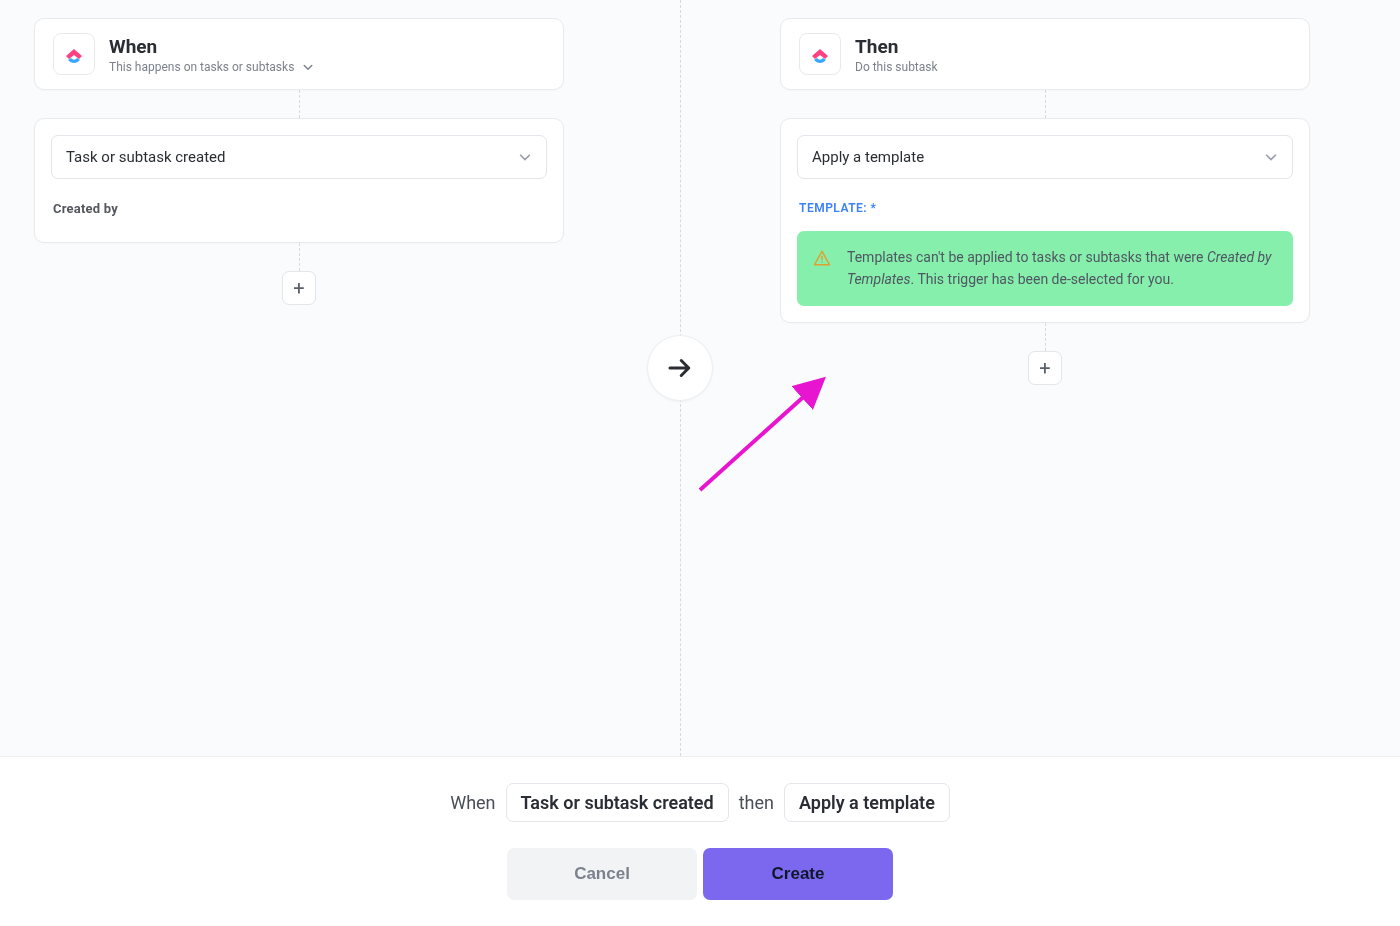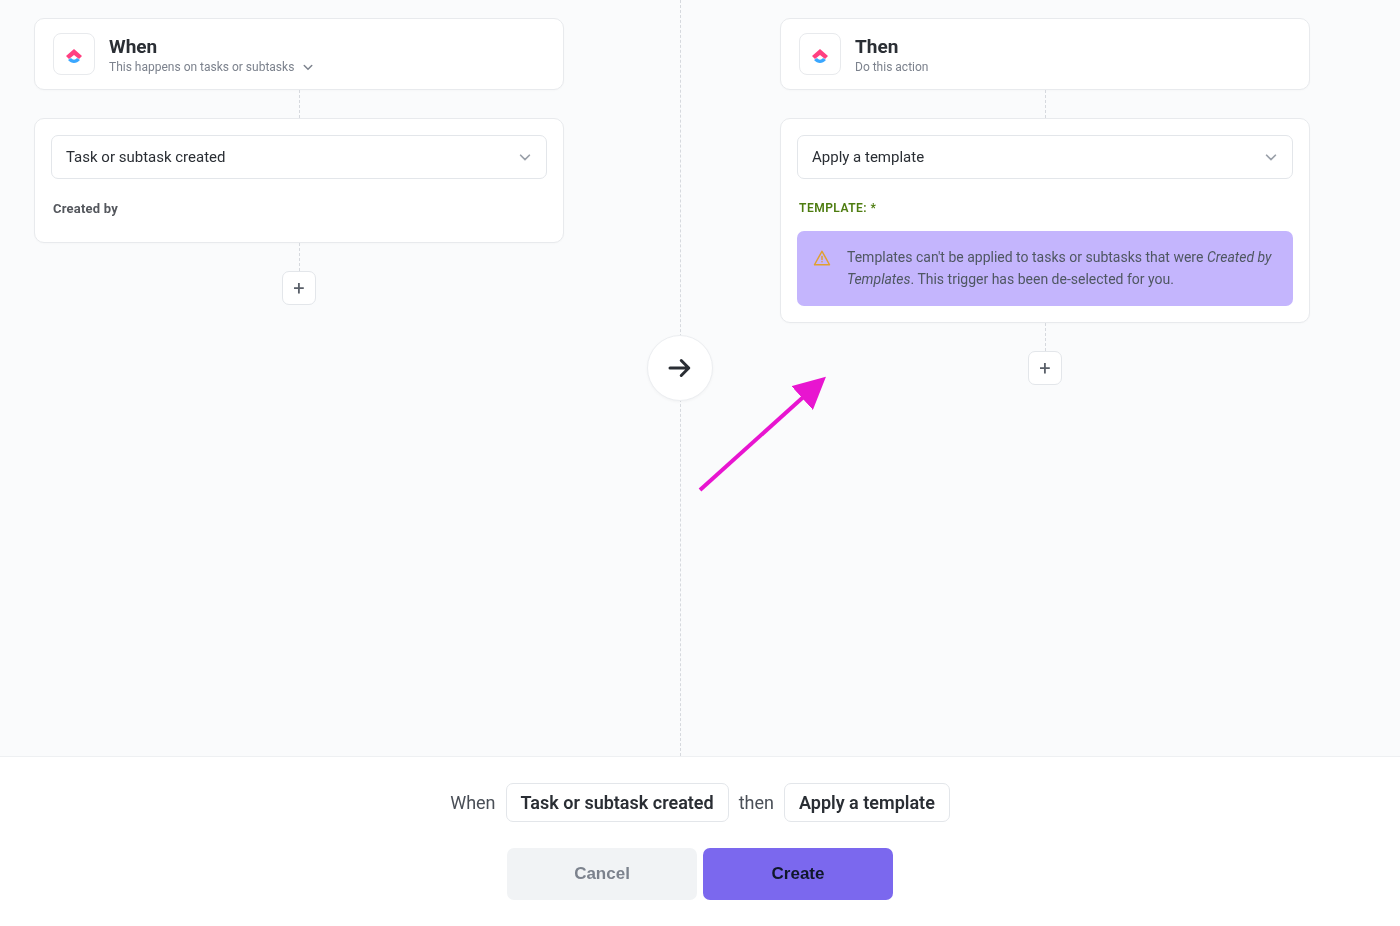--- a/index.html
+++ b/index.html
@@ -89,28 +89,28 @@
   }
   .select .chev svg { width: 14px; height:14px; color:#9aa0a9; }
 
   .field-label {
     font-size: 13px;
     color: #54575d;
     margin: 22px 0 10px 2px;
     font-weight: 700;
     letter-spacing: 0.2px;
   }
-  .field-label.caps { text-transform: uppercase; font-size: 12px; color:#4d7c0f; font-weight:600; letter-spacing:0.5px;}
+  .field-label.caps { text-transform: uppercase; font-size: 12px; color:#3b82f6; font-weight:600; letter-spacing:0.5px;}
 
   .select-with-clear .actions { display:flex; align-items:center; gap:10px; color:#9aa0a9; }
   .clear-x { cursor:pointer; font-size:14px; font-weight:700; }
 
   .warning-box {
     margin-top: 16px;
-    background: #c4b5fd;
+    background: #86efac;
     border-radius: 7px;
     padding: 16px 18px 16px 50px;
     position: relative;
     font-size: 14px;
     color: #4f5762;
     line-height: 1.55;
   }
   .warning-box .warn-icon {
     position: absolute;
     left: 16px; top: 18px;
@@ -252,21 +252,21 @@
     <div class="header-card">
       <div class="logo-box">
         <svg viewBox="0 0 24 24">
             <path d="M4 14l8-7 8 7-3 3-5-4-5 4z" fill="#FF4081"></path>
             <path d="M6 18c3.5 4 8.5 4 12 0l-3-2c-2 2.2-4 2.2-6 0z" fill="#3AA7FF"></path>
           </svg>
       </div>
       <div class="header-text">
         <div class="title">Then</div>
         <div class="sub">
-          <span>Do this action</span>
+          <span>Do this subtask</span>
         </div>
       </div>
     </div>
 
     <div class="dash-conn"></div>
 
     <div class="body-card">
       <div class="select">
         <span>Apply a template</span>
         <span class="chev">

